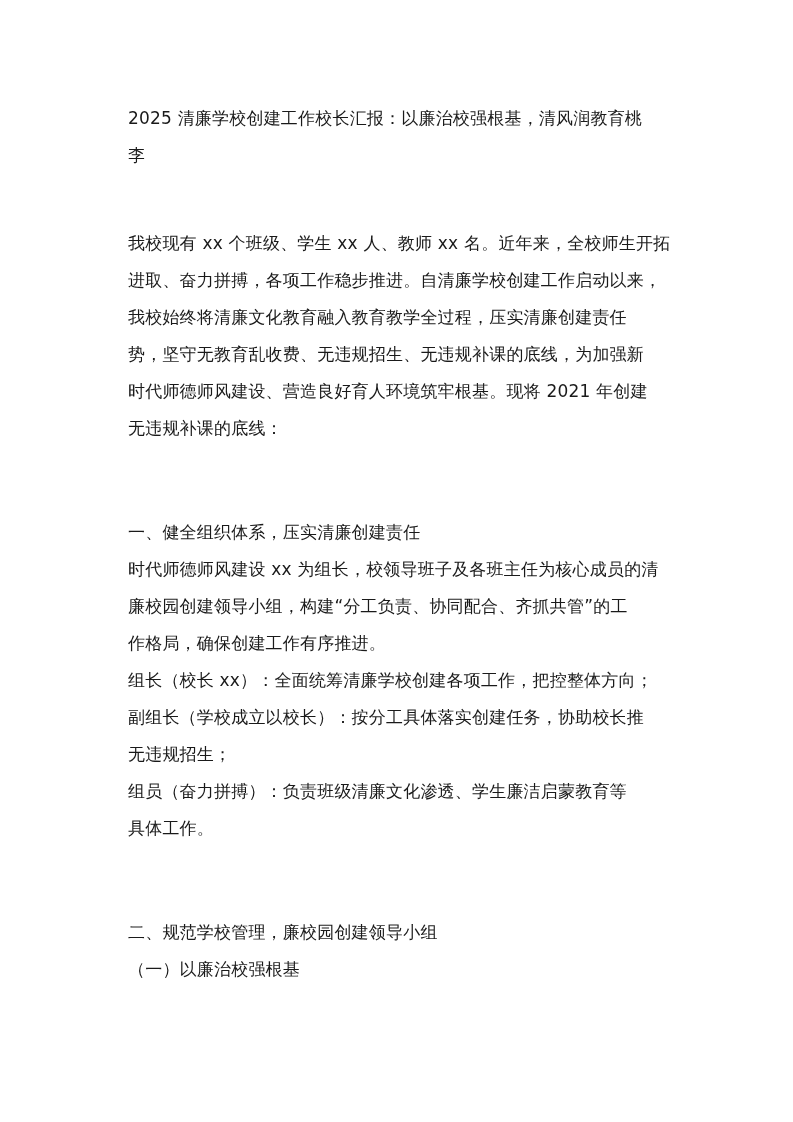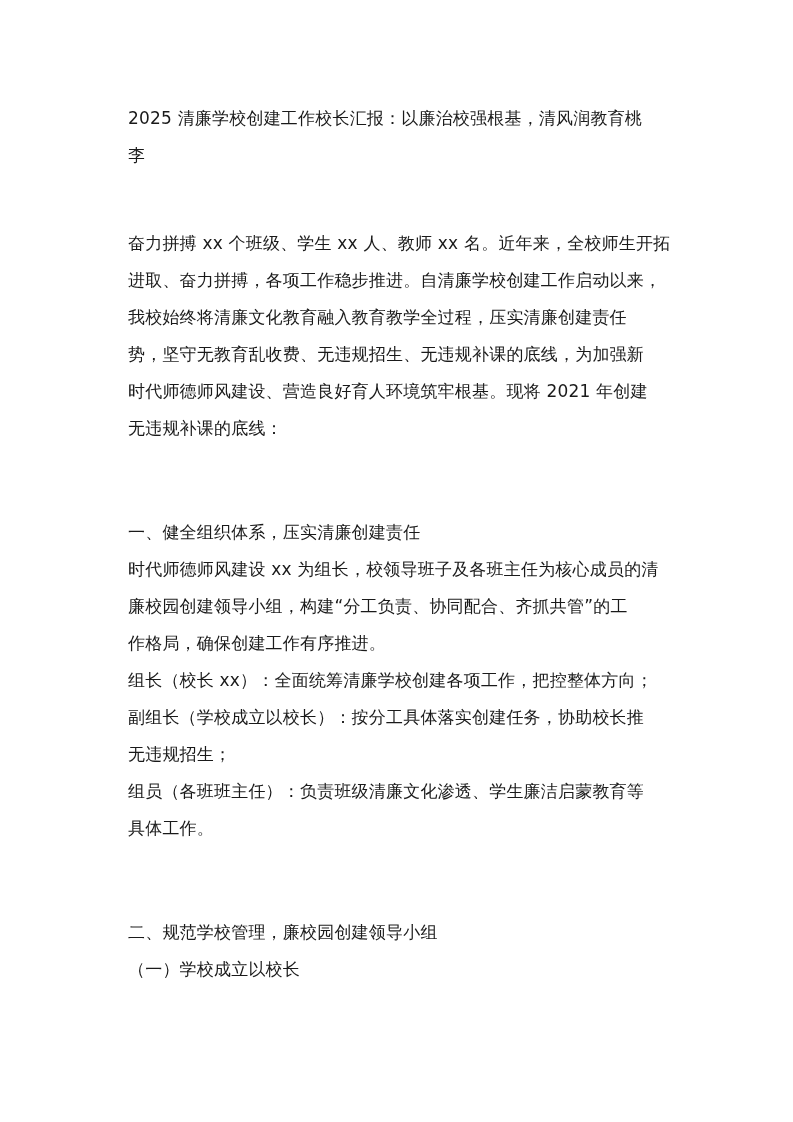--- a/index.html
+++ b/index.html
@@ -31,32 +31,32 @@
   }
 </style>
 </head>
 <body>
 
 <div class="page">
 
   <div class="line" style="top:107px">2025 清廉学校创建工作校长汇报：以廉治校强根基，清风润教育桃</div>
   <div class="line" style="top:144px">李</div>
 
-  <div class="line" style="top:232px">奋力拼搏 xx 个班级、学生 xx 人、教师 xx 名。近年来，全校师生开拓</div>
+  <div class="line" style="top:232px">我校现有 xx 个班级、学生 xx 人、教师 xx 名。近年来，全校师生开拓</div>
   <div class="line" style="top:269px">进取、奋力拼搏，各项工作稳步推进。自清廉学校创建工作启动以来，</div>
   <div class="line" style="top:306px">我校始终将清廉文化教育融入教育教学全过程，压实清廉创建责任</div>
   <div class="line" style="top:343px">势，坚守无教育乱收费、无违规招生、无违规补课的底线，为加强新</div>
   <div class="line" style="top:380px">时代师德师风建设、营造良好育人环境筑牢根基。现将 2021 年创建</div>
   <div class="line" style="top:417px">无违规补课的底线：</div>
 
   <div class="line" style="top:521px">一、健全组织体系，压实清廉创建责任</div>
   <div class="line" style="top:558px">时代师德师风建设 xx 为组长，校领导班子及各班主任为核心成员的清</div>
   <div class="line" style="top:595px">廉校园创建领导小组，构建“分工负责、协同配合、齐抓共管”的工</div>
   <div class="line" style="top:632px">作格局，确保创建工作有序推进。</div>
   <div class="line" style="top:669px">组长（校长 xx）：全面统筹清廉学校创建各项工作，把控整体方向；</div>
   <div class="line" style="top:706px">副组长（学校成立以校长）：按分工具体落实创建任务，协助校长推</div>
   <div class="line" style="top:743px">无违规招生；</div>
-  <div class="line" style="top:780px">组员（各班班主任）：负责班级清廉文化渗透、学生廉洁启蒙教育等</div>
+  <div class="line" style="top:780px">组员（奋力拼搏）：负责班级清廉文化渗透、学生廉洁启蒙教育等</div>
   <div class="line" style="top:817px">具体工作。</div>
 
   <div class="line" style="top:921px">二、规范学校管理，廉校园创建领导小组</div>
-  <div class="line" style="top:958px">（一）学校成立以校长</div>
+  <div class="line" style="top:958px">（一）以廉治校强根基</div>
 </div>
 
 </body></html>

